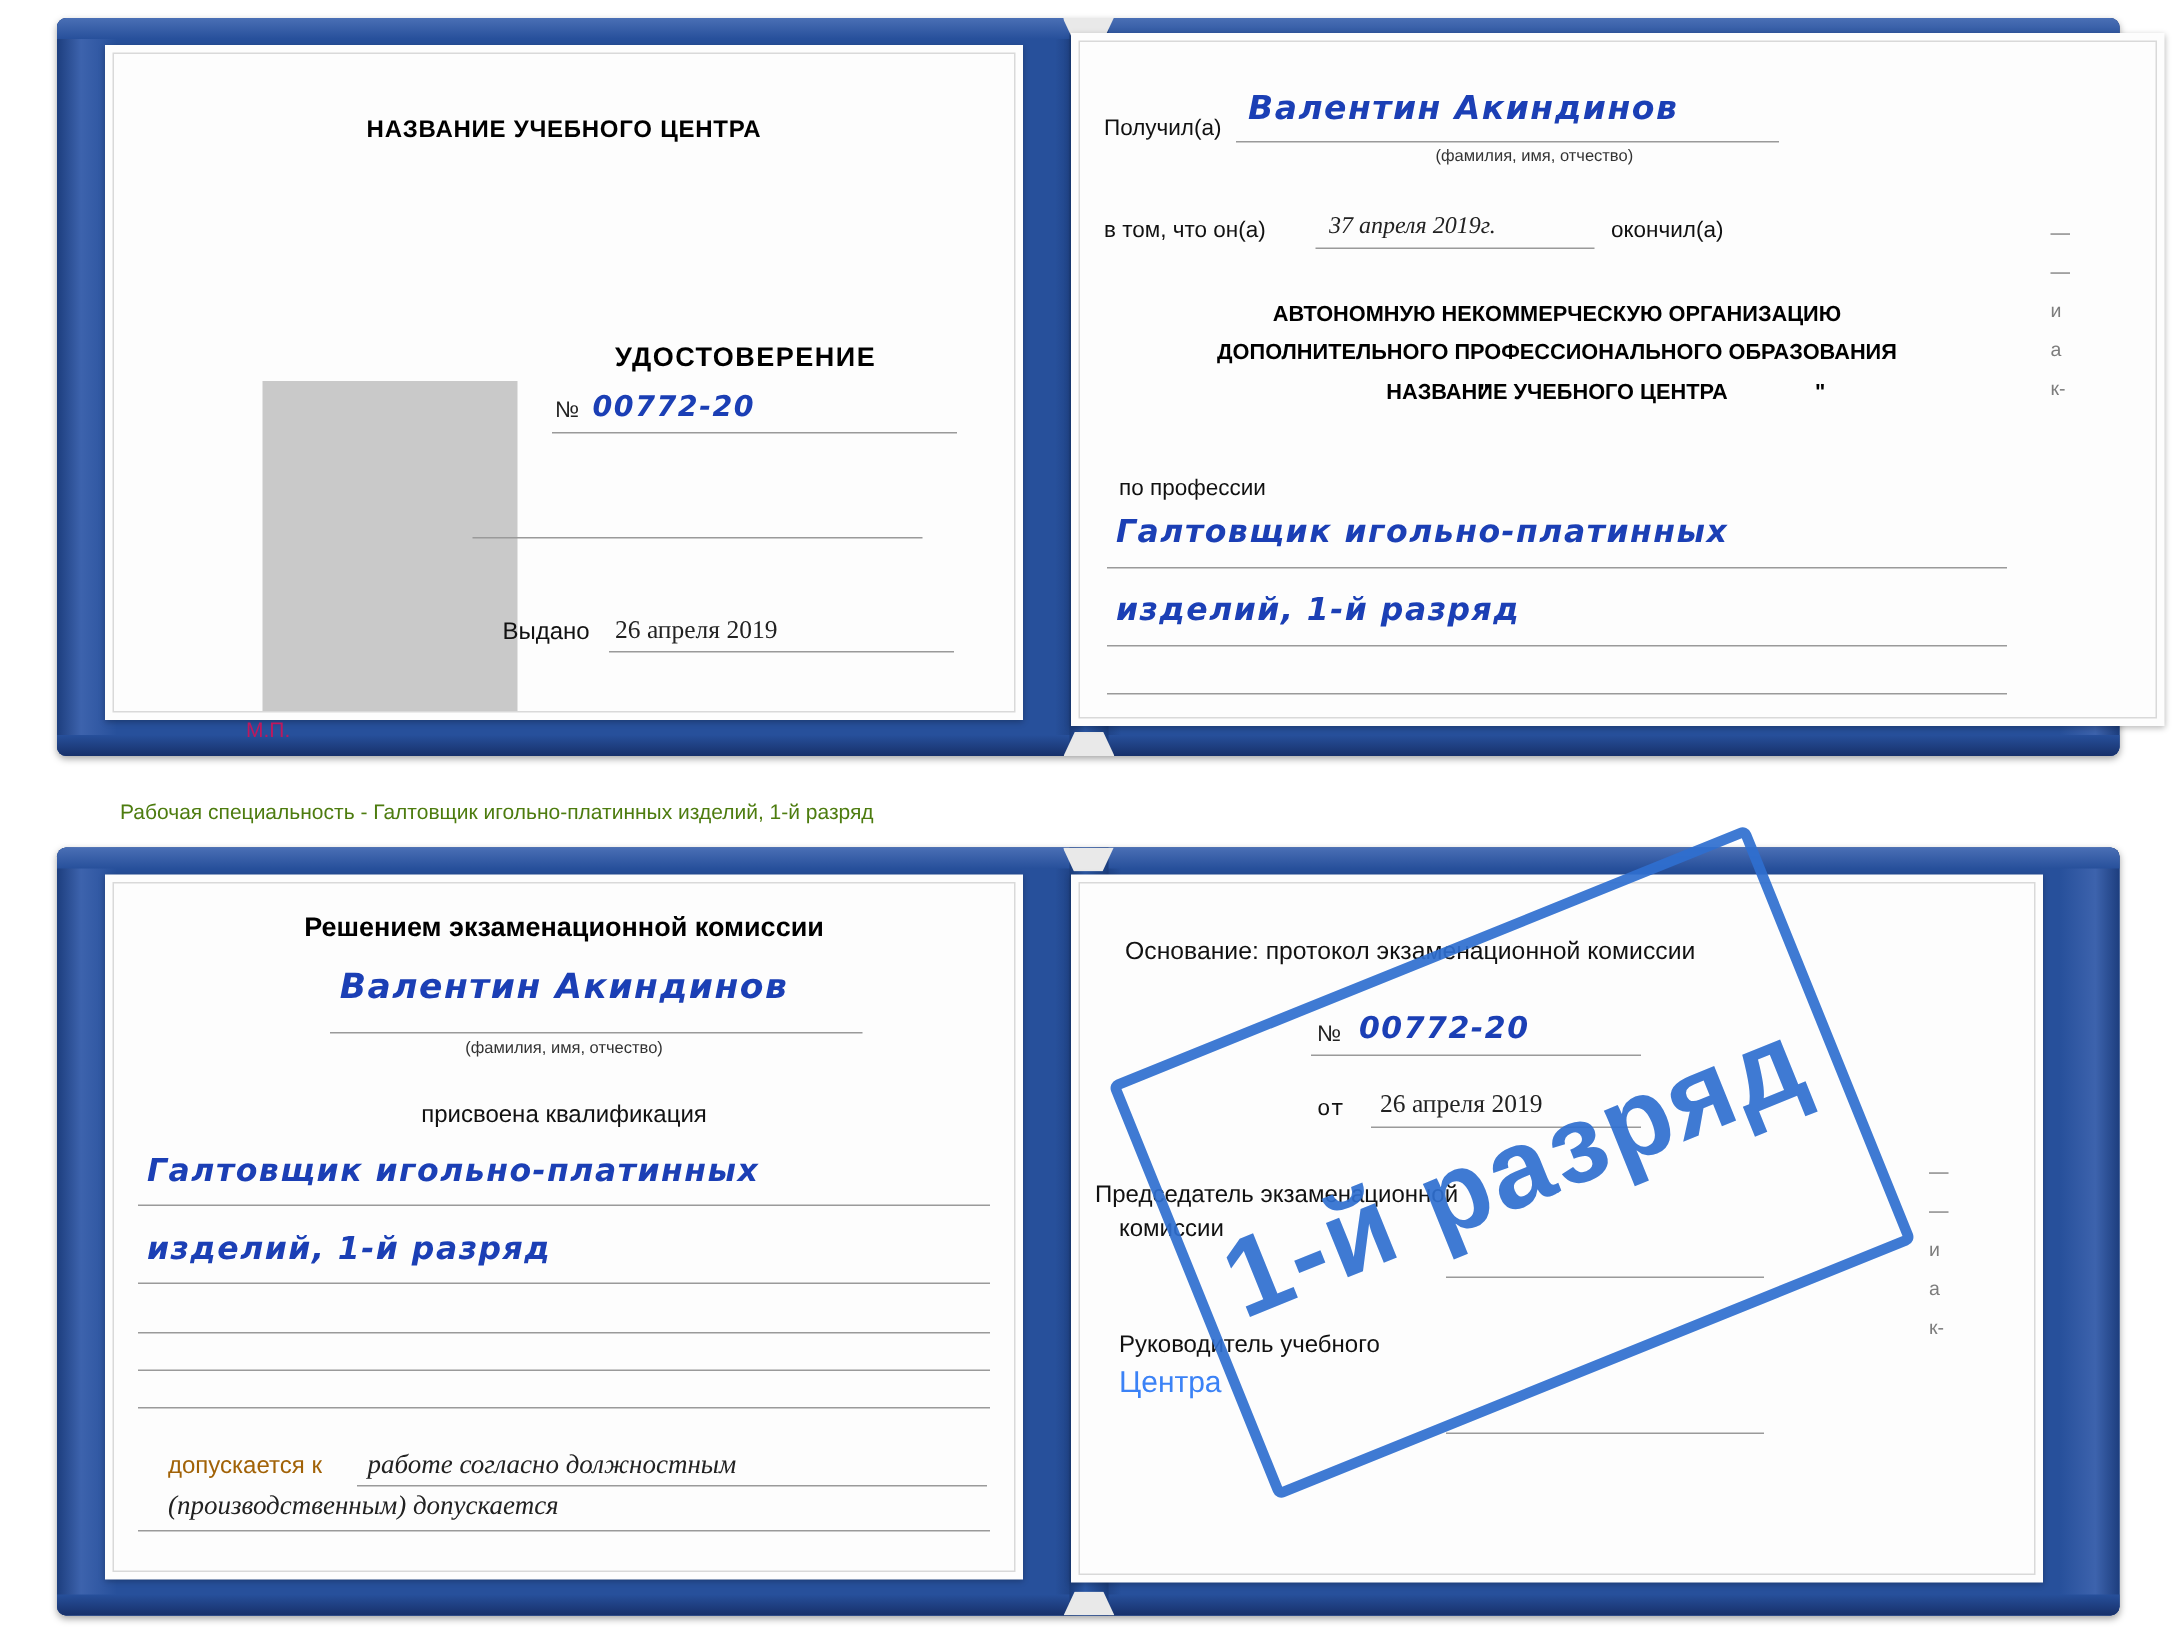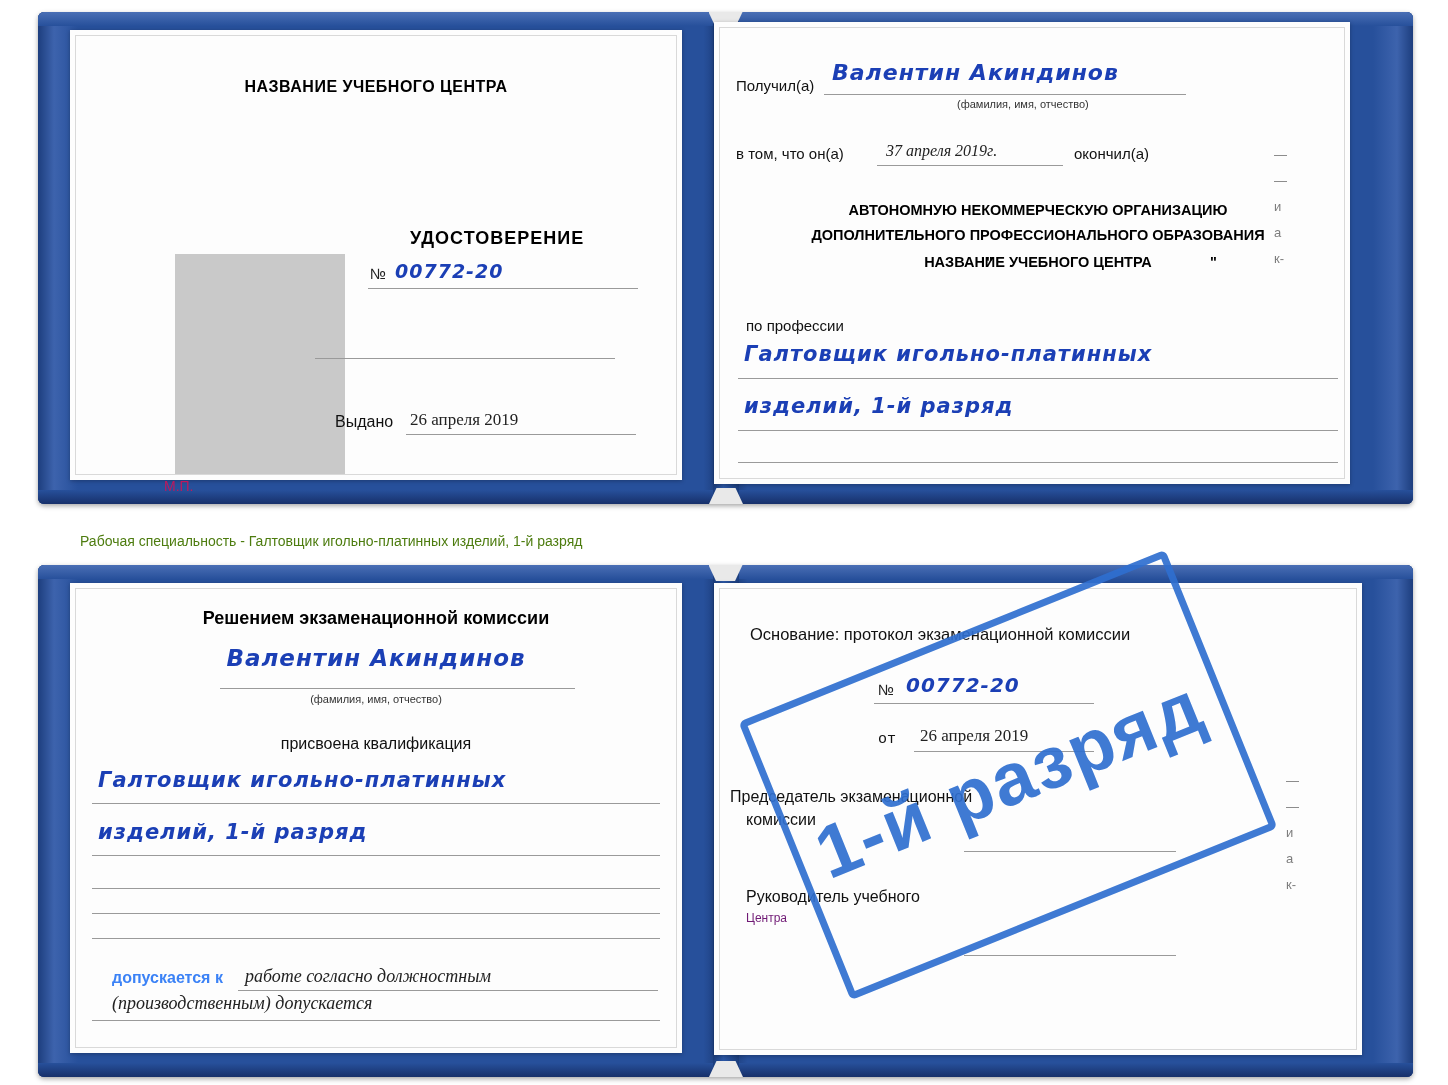--- a/index.html
+++ b/index.html
@@ -56,21 +56,21 @@
     box-shadow: 0 1px 4px rgba(0,0,0,.28);
   }
   .paper::after {
     content: ""; position: absolute; inset: 5px;
     border: 1px solid #d9d9d9;
     pointer-events: none;
   }
 
   
   .t-left  { left: 70px;  top: 30px;  width: 612px; height: 450px; }
-  .t-right { left: 714px; top: 22px;  width: 636px; height: 462px; }
+  .t-right { left: 714px; top: 22px;  width: 729px; height: 462px; }
   
   .b-left  { left: 70px;  top: 583px; width: 612px; height: 470px; }
   .b-right { left: 714px; top: 583px; width: 648px; height: 472px; }
 
   
   .txt { position: absolute; white-space: pre; }
   .b { font-weight: bold; }
   .center { text-align: center; }
   .line { position: absolute; border-bottom: 1px solid #9a9a9a; height: 0; }
   .hand {
@@ -212,21 +212,21 @@
 
     <div class="hand" style="left:28px; top:185px; font-size:21px;">Галтовщик игольно-платинных</div>
     <div class="line" style="left:22px; top:220px; width:568px;"></div>
 
     <div class="hand" style="left:28px; top:237px; font-size:21px;">изделий, 1-й разряд</div>
     <div class="line" style="left:22px; top:272px; width:568px;"></div>
     <div class="line" style="left:22px; top:305px; width:568px;"></div>
     <div class="line" style="left:22px; top:330px; width:568px;"></div>
     <div class="line" style="left:22px; top:355px; width:568px;"></div>
 
-    <div class="txt" style="left:42px; top:386px; font-size:16px; color:#3b82f6;font-weight:bold;">допускается к</div>
+    <div class="txt" style="left:42px; top:386px; font-size:16px; color:#a16207;">допускается к</div>
     <div class="type" style="left:175px; top:383px; font-size:18px;">работе согласно должностным</div>
     <div class="line" style="left:168px; top:407px; width:420px;"></div>
     <div class="type" style="left:42px; top:410px; font-size:18px;">(производственным) допускается</div>
     <div class="line" style="left:22px; top:437px; width:568px;"></div>
   </div>
 
   <div class="paper b-right">
     <div class="txt" style="left:36px; top:42px; font-size:16.5px; color:#111;">Основание: протокол экзаменационной комиссии</div>
 
     <div class="txt" style="left:164px; top:98px; font-size:15px; color:#222;">№</div>
@@ -235,21 +235,21 @@
 
     <div class="txt" style="left:164px; top:148px; font-size:15px; color:#111;font-family:Liberation Mono, monospace;">от</div>
     <div class="type" style="left:206px; top:143px; font-size:17px; font-style:normal;">26 апреля 2019</div>
     <div class="line" style="left:200px; top:168px; width:180px;"></div>
 
     <div class="txt" style="left:16px; top:205px; font-size:16px; color:#111;">Председатель экзаменационной</div>
     <div class="txt" style="left:32px; top:228px; font-size:16px; color:#111;">комиссии</div>
     <div class="line" style="left:250px; top:268px; width:212px;"></div>
 
     <div class="txt" style="left:32px; top:305px; font-size:16px; color:#111;">Руководитель учебного</div>
-    <div class="txt" style="left:32px; top:328px; font-size:12px; color:#701a75;">Центра</div>
+    <div class="txt" style="left:32px; top:328px; font-size:20px; color:#3b82f6;">Центра</div>
     <div class="line" style="left:250px; top:372px; width:212px;"></div>
 
     <div class="edge-marks" style="top:185px;">
       <div>—</div>
       <div>—</div>
       <div>и</div>
       <div>а</div>
       <div>к-</div>
     </div>
   </div>

